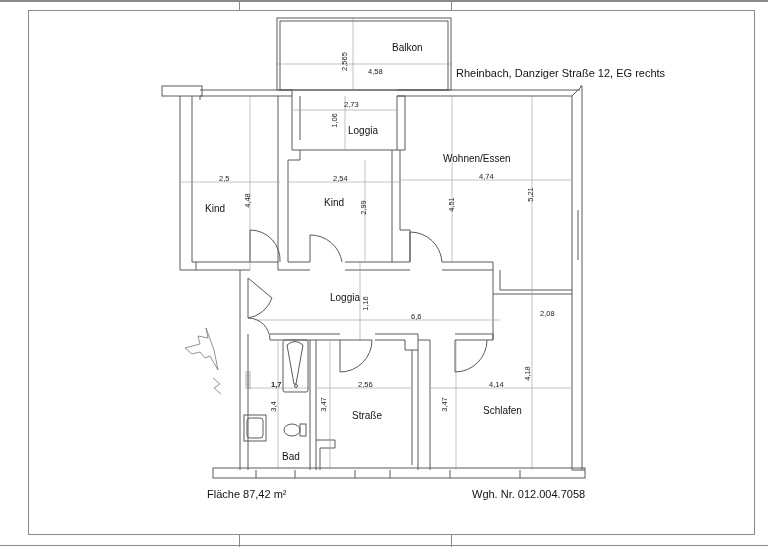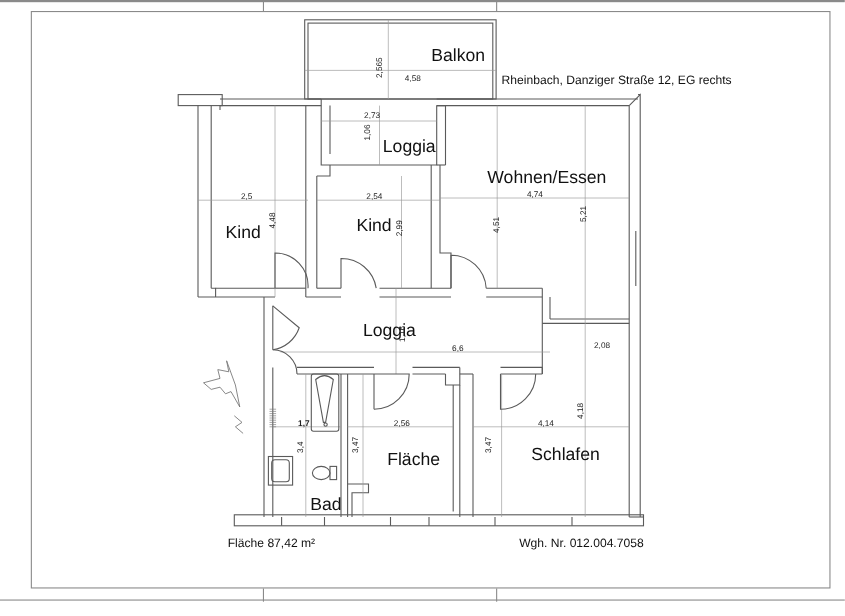--- a/index.html
+++ b/index.html
@@ -3,21 +3,21 @@
 <meta charset="utf-8">
 <style>
   html, body { margin: 0; padding: 0; background: #ffffff; }
   body { width: 768px; height: 560px; position: relative; overflow: hidden; font-family: "Liberation Sans", sans-serif; }
   .topline { position: absolute; left: 0; top: 0; width: 768px; height: 2px; background: #8a8a8a; }
   .bottomline { position: absolute; left: 0; top: 545px; width: 768px; height: 1px; background: #8a8a8a; }
   .frame { position: absolute; left: 28px; top: 10px; width: 727px; height: 525px; border: 1px solid #8a8a8a; box-sizing: border-box; }
   .tick { position: absolute; width: 1px; background: #8a8a8a; }
   svg.plan { position: absolute; left: 0; top: 0; }
   .lbl { position: absolute; color: #111; white-space: nowrap; }
-  .room { font-size: 16px; }
+  .room { font-size: 10px; }
   .dim { font-size: 7.5px; color: #222; }
   .vert { transform: rotate(-90deg); transform-origin: center center; }
   .info { font-size: 11px; color: #111; }
 </style>
 </head>
 <body>
 
 <div class="topline"></div>
 <div class="frame"></div>
 <div class="tick" style="left:239px; top:535px; height:12px;"></div>
@@ -166,21 +166,21 @@
     <polyline points="213,378 220,384 214,388 221,394"></polyline>
   </g>
 </svg>
 
 <div class="lbl room" style="left:392px; top:42px;">Balkon</div>
 <div class="lbl dim" style="left:368px; top:67px;">4,58</div>
 <div class="lbl dim vert" style="left:335px; top:57px;">2,565</div>
 
 <div class="lbl info" style="left:456px; top:67px;">Rheinbach, Danziger Straße 12, EG rechts</div>
 
-<div class="lbl dim" style="left:331px; top:100px;">2,73</div>
+<div class="lbl dim" style="left:344px; top:100px;">2,73</div>
 <div class="lbl dim vert" style="left:327px; top:116px;">1,06</div>
 <div class="lbl room" style="left:348px; top:125px;">Loggia</div>
 
 <div class="lbl dim" style="left:219px; top:174px;text-align:center;">2,5</div>
 <div class="lbl dim vert" style="left:240px; top:196px;">4,48</div>
 <div class="lbl room" style="left:205px; top:203px;">Kind</div>
 
 <div class="lbl dim" style="left:333px; top:174px;">2,54</div>
 <div class="lbl dim vert" style="left:356px; top:203px;">2,99</div>
 <div class="lbl room" style="left:324px; top:197px;">Kind</div>
@@ -195,21 +195,21 @@
 <div class="lbl dim" style="left:411px; top:312px;">6,6</div>
 
 <div class="lbl dim" style="left:540px; top:309px;">2,08</div>
 
 <div class="lbl dim" style="left:271px; top:380px;font-weight:bold;">1,7</div>
 <div class="lbl dim vert" style="left:268px; top:402px;">3,4</div>
 <div class="lbl room" style="left:282px; top:451px;">Bad</div>
 
 <div class="lbl dim" style="left:358px; top:380px;">2,56</div>
 <div class="lbl dim vert" style="left:316px; top:400px;">3,47</div>
-<div class="lbl room" style="left:352px; top:410px;">Fläche</div>
+<div class="lbl room" style="left:352px; top:410px;">Straße</div>
 
 <div class="lbl dim" style="left:489px; top:380px;">4,14</div>
 <div class="lbl dim vert" style="left:520px; top:369px;">4,18</div>
 <div class="lbl dim vert" style="left:437px; top:400px;">3,47</div>
 <div class="lbl room" style="left:483px; top:405px;">Schlafen</div>
 
 <div class="lbl info" style="left:207px; top:488px;">Fläche 87,42 m²</div>
 <div class="lbl info" style="left:472px; top:488px;">Wgh. Nr. 012.004.7058</div>
 
 </body></html>

